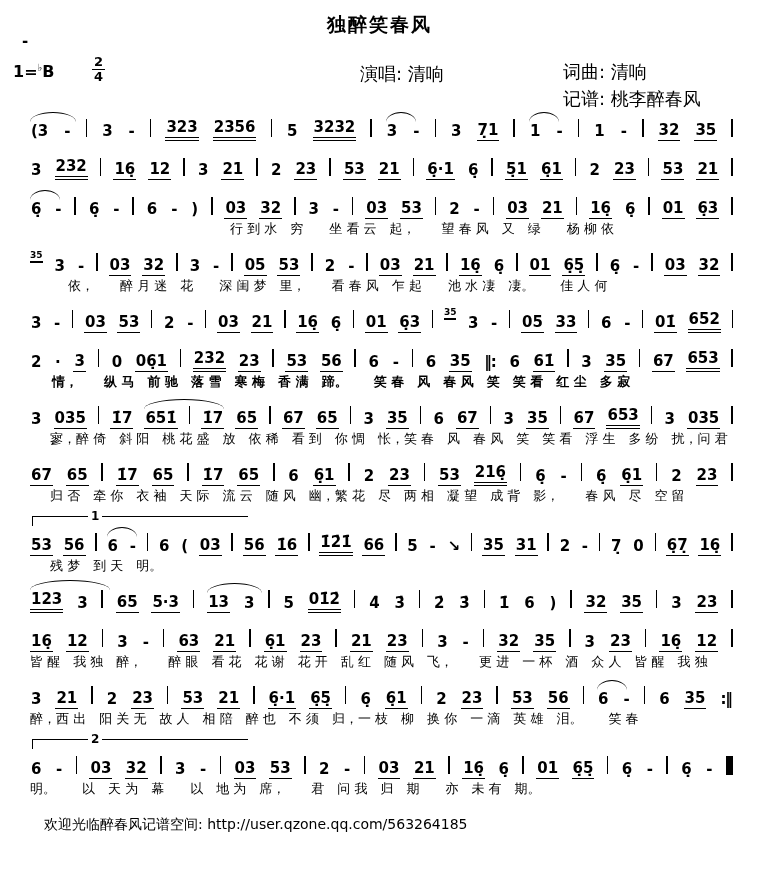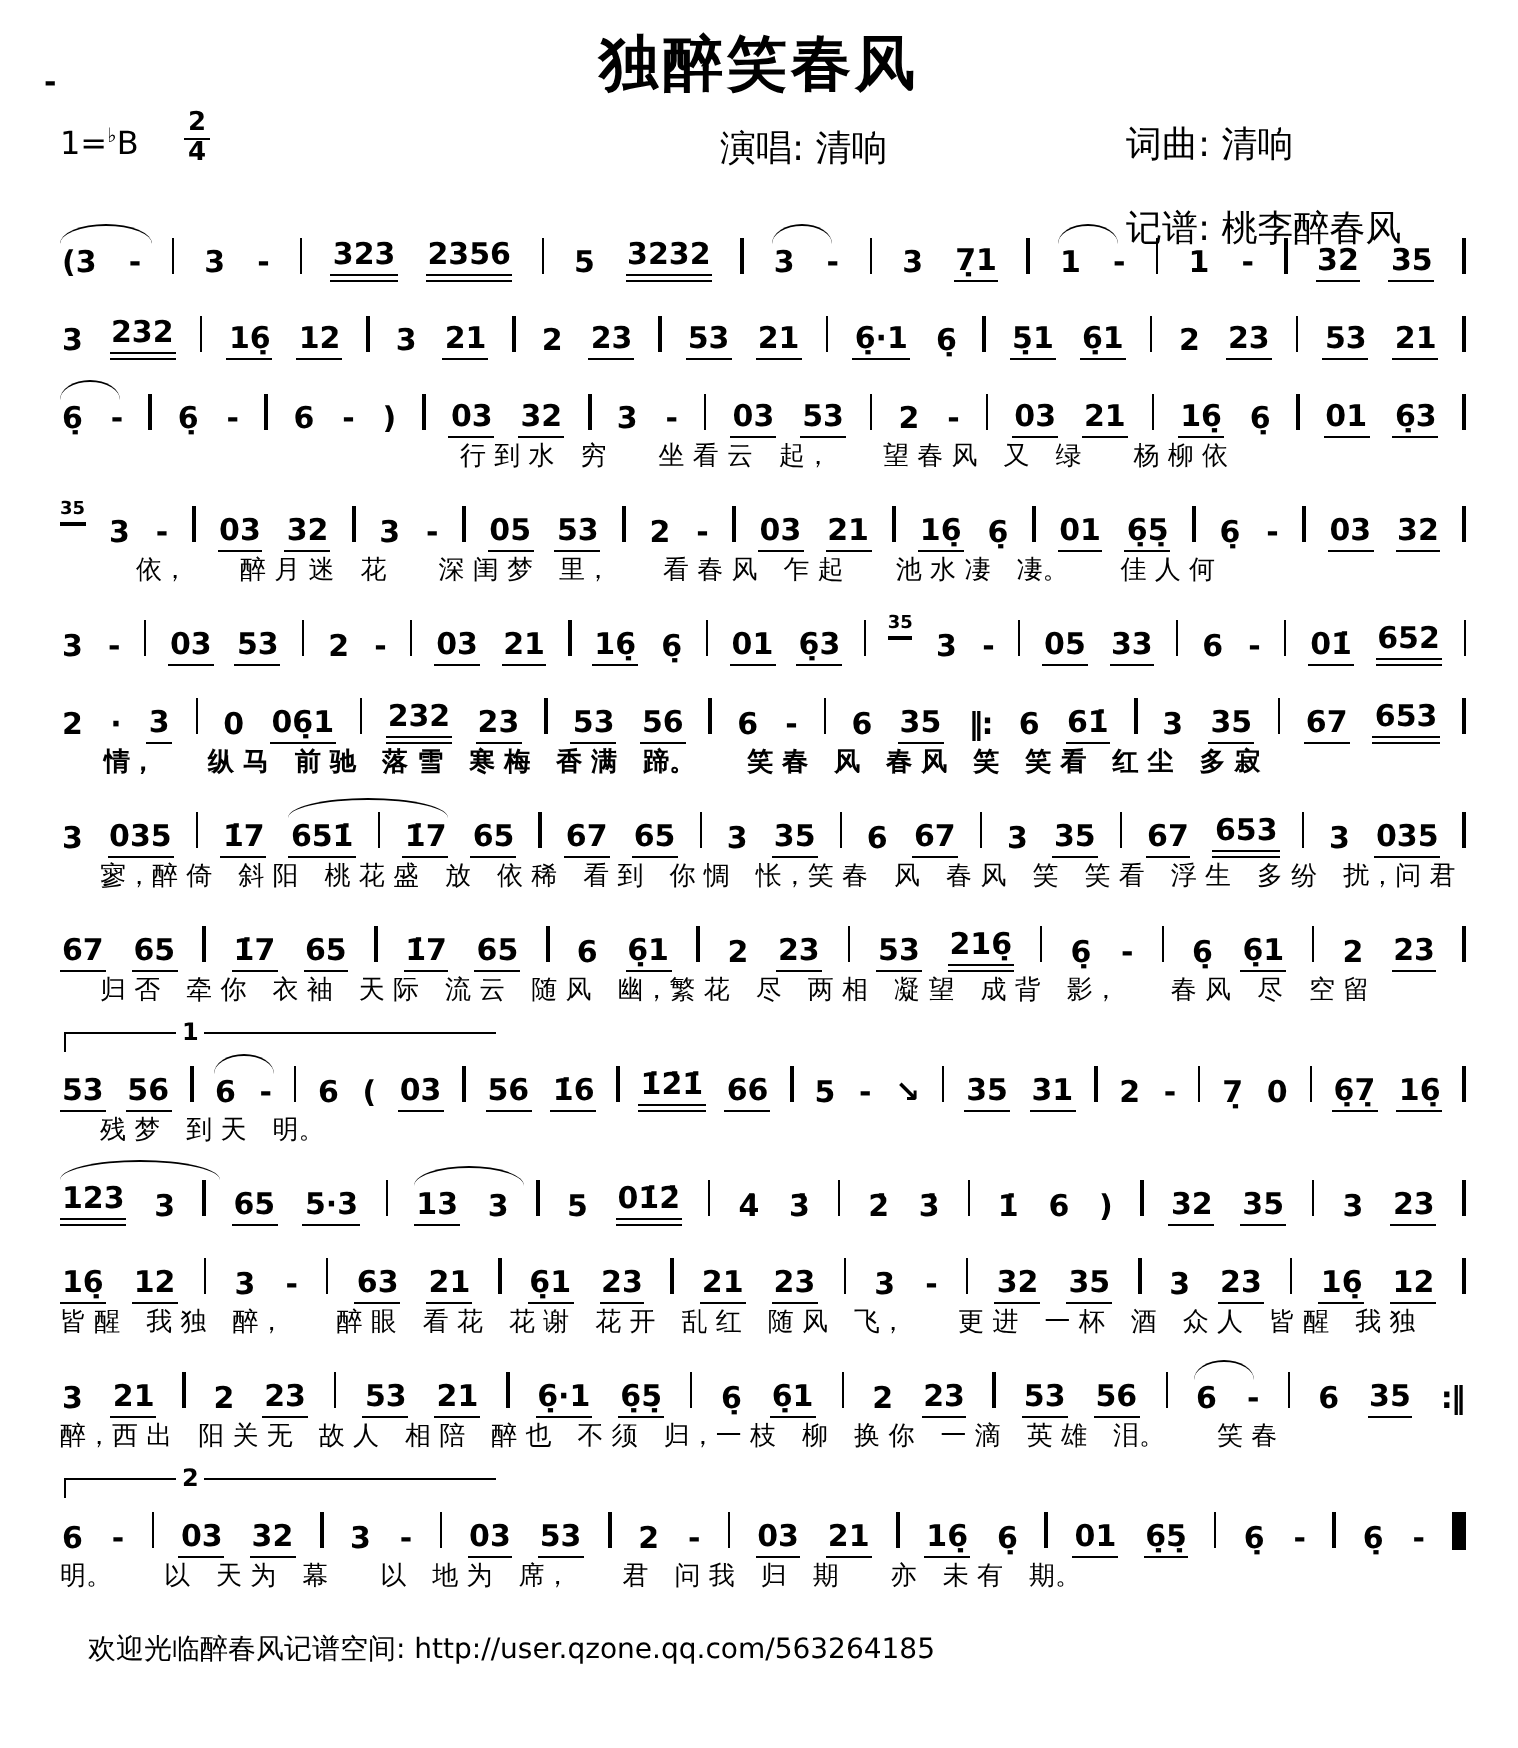--- a/index.html
+++ b/index.html
@@ -3,32 +3,32 @@
 <meta charset="utf-8">
 <style>
   html,body{margin:0;padding:0;}
   body{
     width:759px;height:874px;background:#ffffff;color:#000;
     font-family:"DejaVu Sans","Liberation Sans",sans-serif;
     position:relative;overflow:hidden;
   }
   .header{position:relative;height:106px;}
   .title{position:absolute;left:0;right:0;top:12px;text-align:center;
-         font-size:30px;font-weight:bold;letter-spacing:2px;}
+         font-size:19px;font-weight:bold;letter-spacing:2px;}
   .topdash{position:absolute;left:22px;top:32px;font-weight:bold;font-size:15px;}
-  .keysig{position:absolute;left:30px;top:62px;font-size:16px;font-weight:normal;}
+  .keysig{position:absolute;left:13px;top:62px;font-size:16px;font-weight:bold;}
   .keysig sup{font-size:10px;vertical-align:6px;}
   .timesig{position:absolute;left:92px;top:55px;font-size:13px;font-weight:bold;
            text-align:center;line-height:1.05;}
   .timesig .tnum{display:block;border-bottom:1.5px solid #000;padding:0 2px;}
   .timesig .tden{display:block;}
   .credit{font-size:18px;}
   .singer{position:absolute;left:360px;top:62px;}
   .composer{position:absolute;left:563px;top:60px;}
-  .notator{position:absolute;left:563px;top:102px;}
+  .notator{position:absolute;left:563px;top:87px;}
   .score{padding:8px 26px 0 30px;}
   .line{margin-bottom:12px;}
   .notes{display:flex;justify-content:space-between;align-items:flex-end;
          font-size:15px;font-weight:bold;height:27px;}
   .note{position:relative;padding:0 1px;line-height:1.25;white-space:nowrap;}
   .u1{border-bottom:1.5px solid #000;}
   .u2{border-bottom:4px double #000;}
   .bar{width:1.5px;background:#000;height:18px;align-self:center;}
   .finalbar{width:7px;height:19px;border-left:2px solid #000;border-right:5px solid #000;
             box-sizing:border-box;align-self:center;}

